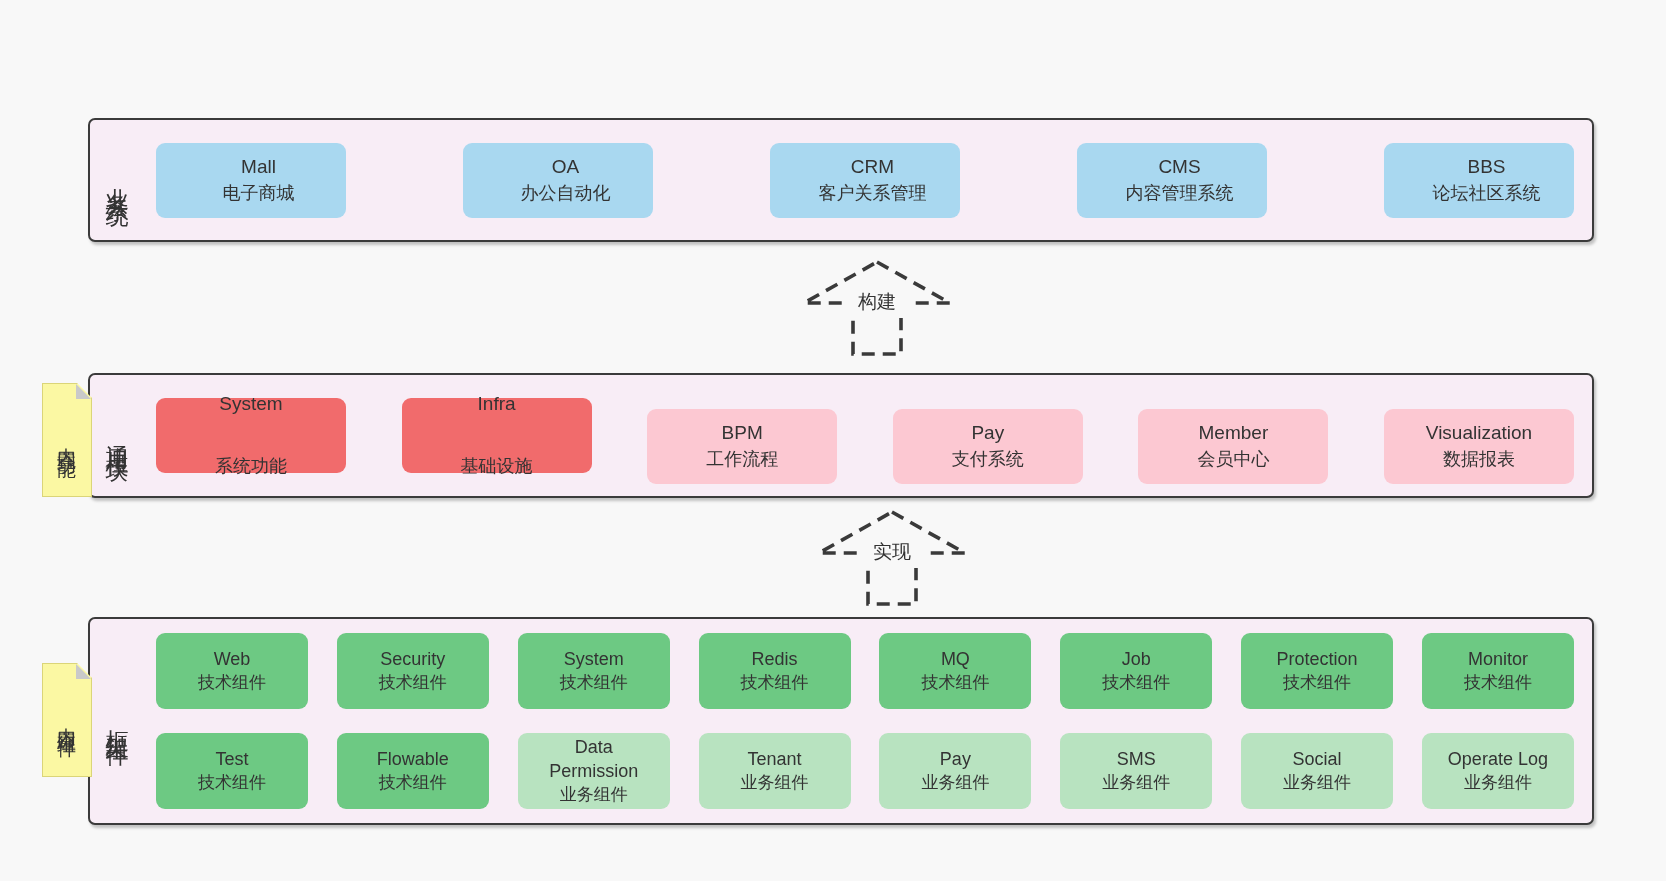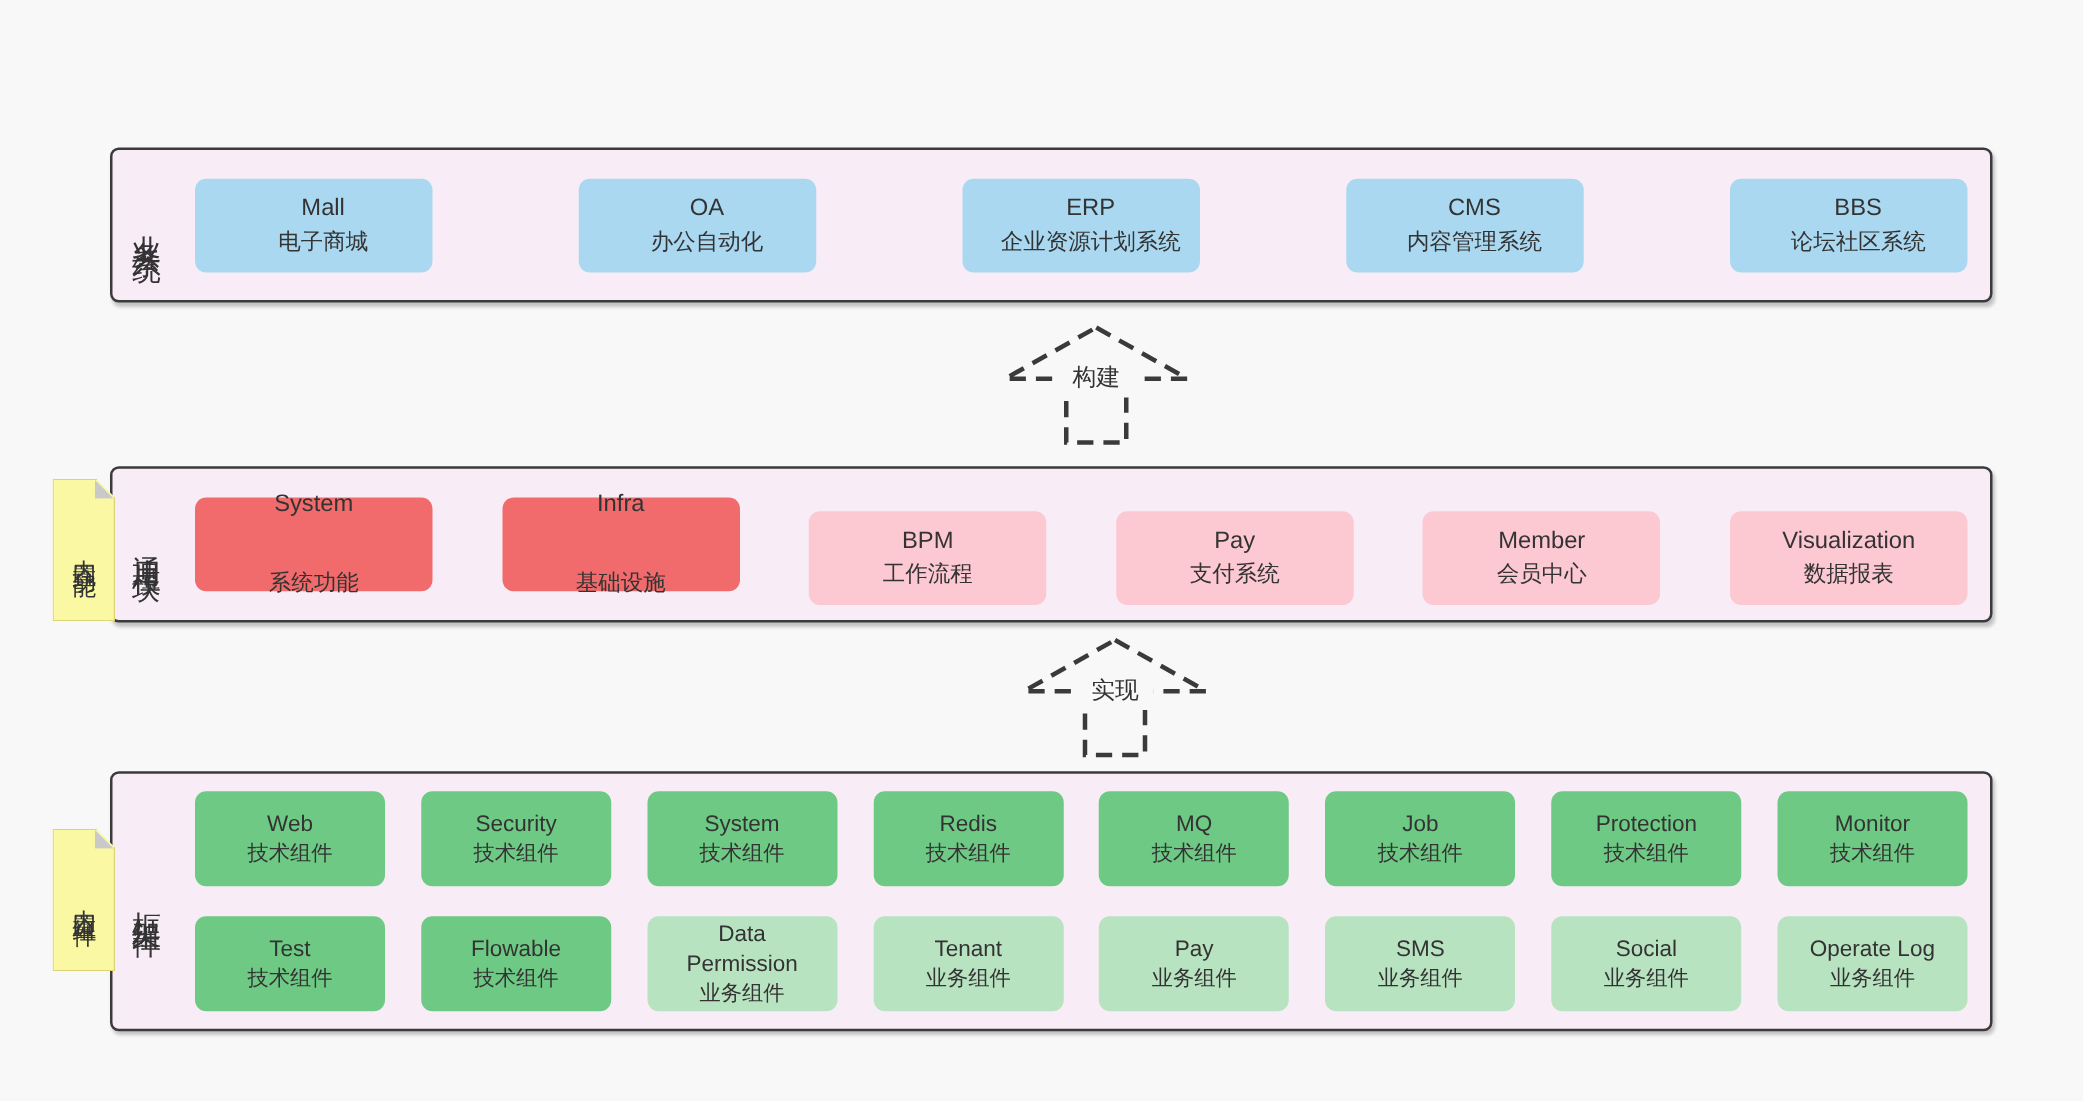--- a/index.html
+++ b/index.html
@@ -147,22 +147,22 @@
     <div class="band-content">
       <div class="box blue">
         <span class="t">Mall</span>
         <span class="s">电子商城</span>
       </div>
       <div class="box blue">
         <span class="t">OA</span>
         <span class="s">办公自动化</span>
       </div>
       <div class="box blue">
-        <span class="t">ERP</span>
-        <span class="s">企业资源计划系统</span>
+        <span class="t">CRM</span>
+        <span class="s">客户关系管理</span>
       </div>
       <div class="box blue">
         <span class="t">CMS</span>
         <span class="s">内容管理系统</span>
       </div>
       <div class="box blue">
         <span class="t">BBS</span>
         <span class="s">论坛社区系统</span>
       </div>
     </div>

